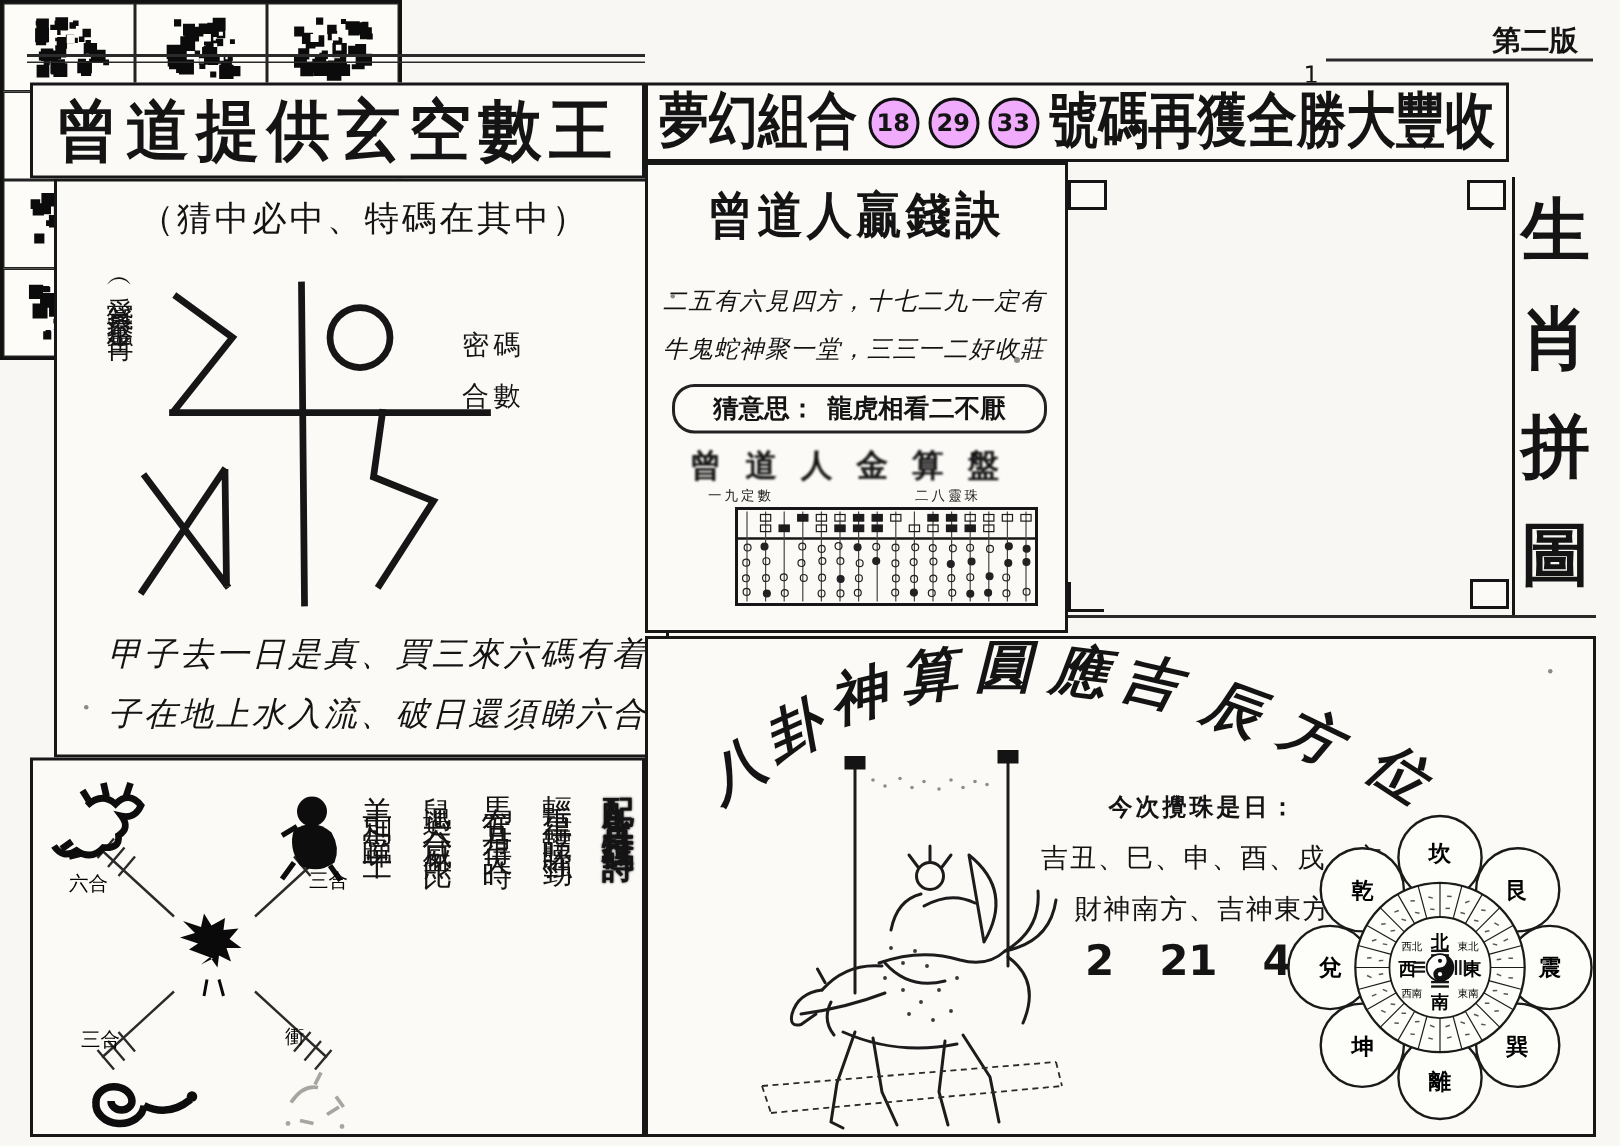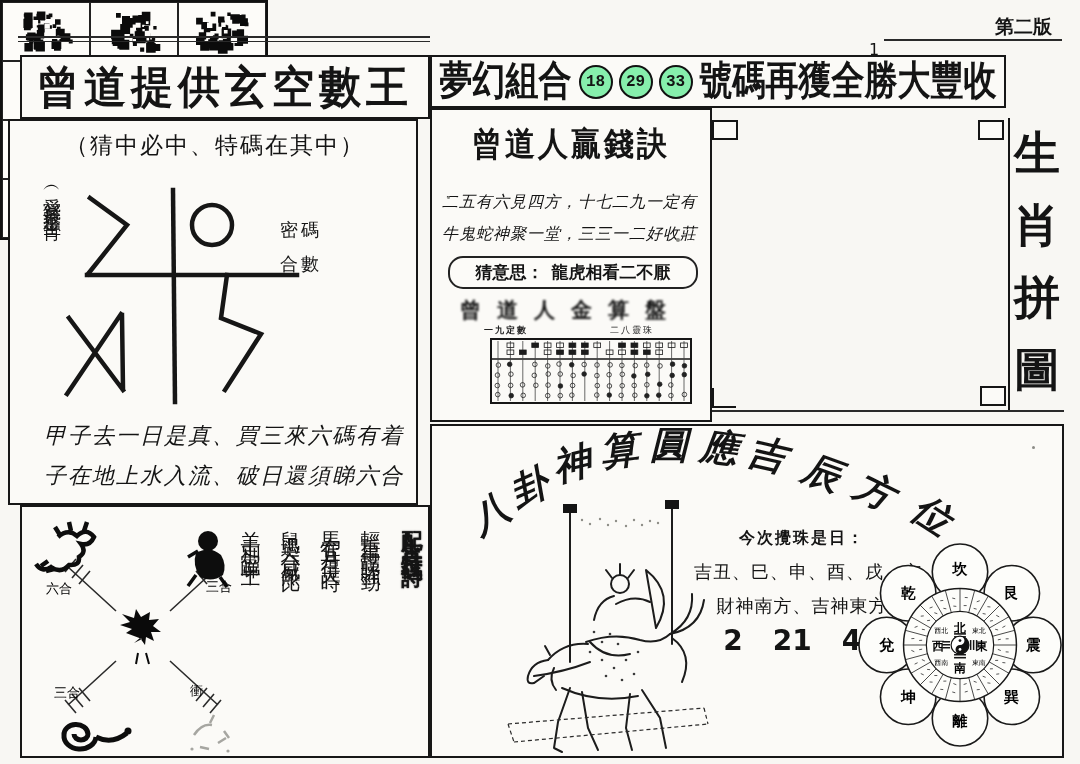--- a/index.html
+++ b/index.html
@@ -12,37 +12,37 @@
   .speck{position:absolute;background:#8b8b86;border-radius:50%;}
 
   
   .masthead{left:300px;top:8px;width:540px;text-align:center;font-size:27px;font-weight:900;letter-spacing:3px;}
   .edition{left:995px;top:14px;font-size:19px;font-weight:900;}
   .pagenum{left:869px;top:40px;font-size:16px;font-family:"DejaVu Sans",sans-serif;}
 
   
   .boxA{left:20px;top:55px;width:410px;height:64px;display:flex;align-items:center;justify-content:center;}
   .boxA .t{font-size:42px;font-weight:900;letter-spacing:5px;transform:scaleY(1.05);}
-  .boxB{left:8px;top:119px;width:410px;height:386px;}
+  .boxB{left:36px;top:119px;width:410px;height:386px;}
   .subtitle{left:40px;top:9px;width:330px;text-align:center;font-size:23px;letter-spacing:2px;}
   .sidenote{left:30px;top:58px;height:300px;writing-mode:vertical-rl;font-size:18px;letter-spacing:5px;}
   .codelbl{left:270px;top:92px;font-size:18px;line-height:34px;letter-spacing:3px;}
   .poemline{left:34px;width:370px;font-size:22px;font-style:italic;letter-spacing:2px;white-space:nowrap;}
   .boxC{left:20px;top:505px;width:410px;height:253px;}
   .verse{left:232px;top:8px;width:172px;height:236px;display:flex;flex-direction:row-reverse;
          justify-content:flex-start;gap:13px;}
   .verse div{writing-mode:vertical-rl;font-size:20px;letter-spacing:7px;}
   .verse .vt{font-weight:900;font-size:21px;text-shadow:0 0 1.5px #000;}
 
   
   .banner{left:430px;top:55px;width:576px;height:53px;display:flex;align-items:center;justify-content:center;gap:3px;}
   .banner .bt{font-size:33px;font-weight:900;transform:scaleY(1.22);letter-spacing:0px;}
   .ballrow{display:flex;gap:6px;margin:0 4px;}
   .ball{width:30px;height:30px;border:2.5px solid #111;border-radius:50%;display:flex;align-items:center;
-        justify-content:center;font-size:16px;font-weight:900;background:#86efac;font-family:Liberation Mono, monospace;}
+        justify-content:center;font-size:16px;font-weight:900;background:#f0abfc;}
 
   
   .winbox{left:430px;top:108px;width:282px;height:314px;}
   .winTitle{left:0;top:14px;width:100%;text-align:center;font-size:30px;font-weight:900;letter-spacing:3px;transform:scaleY(1.1);}
   .winLines{left:10px;top:76px;width:262px;font-size:16px;font-style:italic;line-height:32px;letter-spacing:1px;white-space:nowrap;}
   .hintbox{left:16px;top:146px;width:246px;height:29px;border:2px solid #222;border-radius:15px;
            display:flex;align-items:center;justify-content:center;gap:8px;font-size:17px;font-weight:700;background:#fcfbf8;}
   .abacusTitle{left:0;top:186px;width:100%;text-align:center;font-size:21px;font-weight:900;
                letter-spacing:16px;filter:blur(0.8px);}
   .abCap{top:214px;font-size:9px;letter-spacing:2px;color:#222;filter:blur(0.3px);}
@@ -169,21 +169,21 @@
     <div class="abs winTitle sans">曾道人贏錢訣</div>
     <div class="abs winLines">
       <div>二五有六見四方，十七二九一定有</div>
       <div>牛鬼蛇神聚一堂，三三一二好收莊</div>
     </div>
     <div class="abs hintbox">
       <span>猜意思：</span>
       <span>龍虎相看二不厭</span>
     </div>
     <div class="abs abacusTitle">曾道人金算盤</div>
-    <div class="abs abCap" style="left:52px;font-weight:bold;">一九定數</div>
+    <div class="abs abCap" style="left:40px;">一九定數</div>
     <div class="abs abCap" style="left:178px;">二八靈珠</div>
     <svg id="abacus" class="abs" style="left:58px;top:228px;" width="202" height="66" viewBox="0 0 202 66">
         <rect x="1" y="1" width="200" height="64" fill="none" stroke="#161616" stroke-width="2"></rect>
         <line x1="2" y1="21" x2="200" y2="21" stroke="#161616" stroke-width="1.6"></line>
         <line x1="8" y1="3" x2="8" y2="63" stroke="#444" stroke-width="0.8"></line>
         <circle cx="8.398057411424816" cy="27.042890537064523" r="2.3" fill="none" stroke="#222" stroke-width="0.8"></circle>
         <circle cx="7.479850371833891" cy="37.10665120789781" r="2.3" fill="none" stroke="#222" stroke-width="0.8"></circle>
         <circle cx="7.311896727886051" cy="47.52817977312952" r="2.3" fill="none" stroke="#222" stroke-width="0.8"></circle>
         <circle cx="7.735917186830193" cy="56.58649467583746" r="2.3" fill="none" stroke="#222" stroke-width="0.8"></circle>
         <line x1="20.4" y1="3" x2="20.4" y2="63" stroke="#444" stroke-width="0.8"></line>

